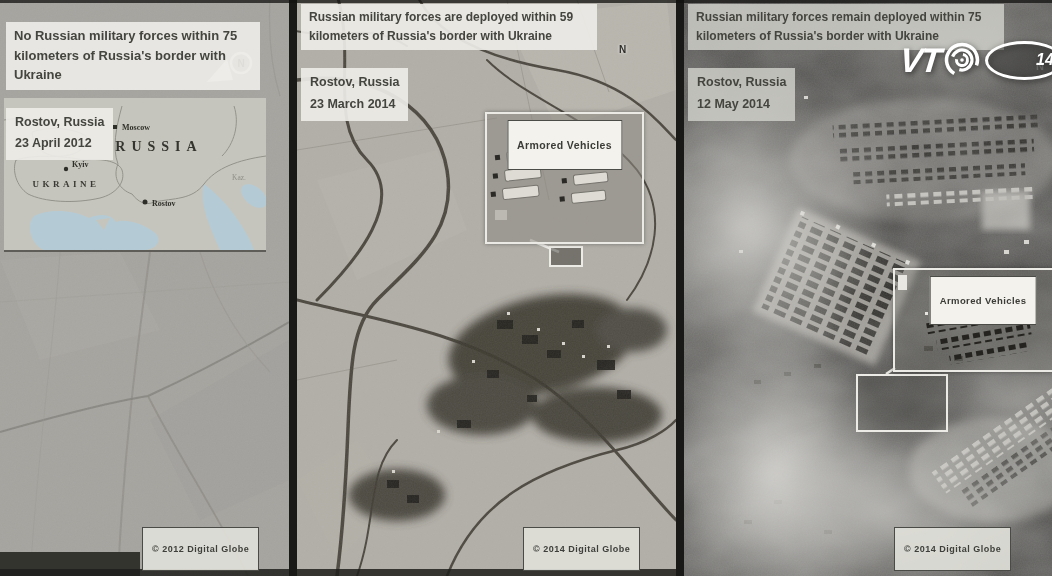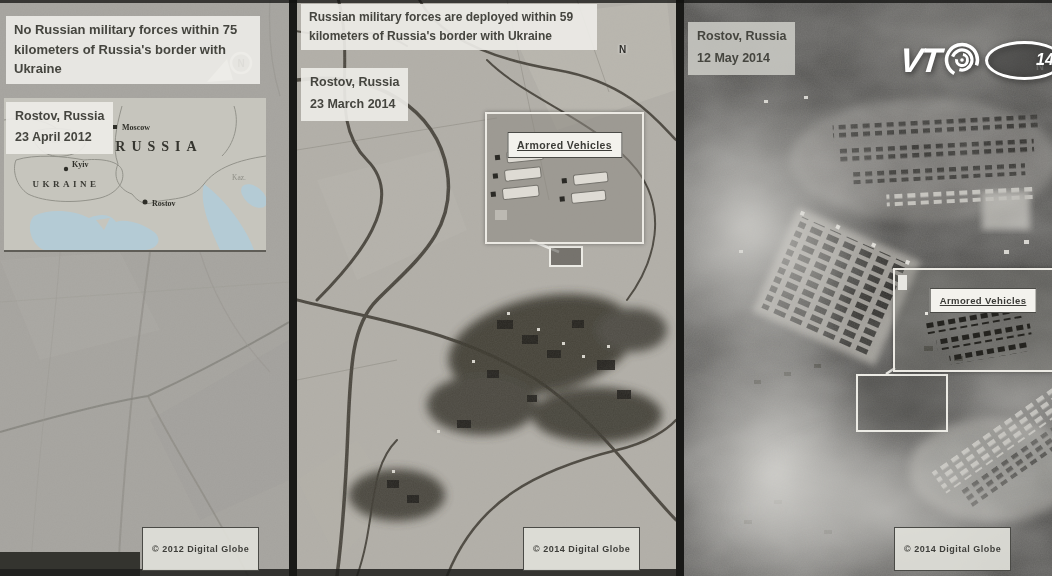--- a/index.html
+++ b/index.html
@@ -14,21 +14,21 @@
   #panel-2014a{left:297px;width:379px;background:#b1aea7;}
   #panel-2014b{left:684px;width:368px;background:#4c4b49;}
   .art{position:absolute;left:0;top:0;filter:blur(.4px);}
   .noise{position:absolute;left:0;top:0;pointer-events:none;}
 
   
   .hdr{position:absolute;z-index:20;}
   .title-box{background:rgba(237,236,231,.92);padding:4px 8px 5px;font-weight:bold;color:#45453f;}
   .locdate-box{display:inline-block;background:rgba(237,236,231,.92);padding:4px 9px 5px;
                font-weight:bold;color:#45453f;font-size:12.5px;line-height:1.75;}
-  #panel-2012 .hdr{left:6px;top:16px;}
+  #panel-2012 .hdr{left:6px;top:22px;}
   #panel-2012 .title-box{width:238px;font-size:13px;line-height:1.5;}
   #panel-2014a .hdr{left:4px;top:4px;}
   #panel-2014a .title-box{width:280px;font-size:12px;line-height:1.55;}
   #panel-2014b .hdr{left:4px;top:4px;}
   #panel-2014b .title-box{width:300px;font-size:12px;line-height:1.55;background:rgba(206,206,200,.85);}
   #panel-2014b .locdate-box{background:rgba(206,206,200,.85);}
 
   
   .map-inset{position:absolute;left:4px;top:98px;width:262px;height:152px;background:#c6c5bd;
              border-bottom:2px solid #5f5d57;z-index:10;}
@@ -37,23 +37,23 @@
   .north-arrow{position:absolute;left:204px;top:48px;z-index:15;}
   .north-mid{position:absolute;left:322px;top:44px;z-index:15;font-size:10px;font-weight:bold;
              color:#2f2e2a;text-shadow:0 0 3px rgba(255,255,255,.9);}
   .north-right{position:absolute;left:352px;top:60px;z-index:15;font-size:11px;font-weight:bold;
              color:rgba(200,200,196,.65);}
 
   
   .veh-inset{position:absolute;border:2.5px solid #eceae4;z-index:18;box-shadow:0 0 4px rgba(0,0,0,.35);}
   #inset-mid{left:188px;top:112px;width:155px;height:128px;background:rgba(140,137,130,.55);}
   #inset-right{left:209px;top:268px;width:163px;height:100px;background:rgba(130,128,122,.28);}
-  .veh-label{position:absolute;top:18px;left:50%;transform:translateX(-50%);white-space:nowrap;
+  .veh-label{position:absolute;top:6px;left:50%;transform:translateX(-50%);white-space:nowrap;
              background:#f3f2ed;border:1.5px solid #4b4b47;color:#3b3b37;font-weight:bold;
-             padding:6px 9px;letter-spacing:.4px;text-decoration:underline;}
+             padding:18px 9px;letter-spacing:.4px;}
   #inset-mid .veh-label{font-size:10.5px;}
   #inset-right .veh-label{font-size:9.5px;left:54%;}
 
   .target-box{position:absolute;border:2.5px solid #ecebe5;z-index:17;}
   #target-mid{left:252px;top:246px;width:30px;height:17px;background:rgba(45,43,38,.45);}
   #target-right{left:172px;top:374px;width:88px;height:54px;background:rgba(70,68,64,.22);}
 
   
   .copyright{position:absolute;bottom:5px;background:rgba(224,223,217,.92);border:1px solid #4a4a46;
              font-size:9px;font-weight:bold;color:#3e3e3a;padding:16px 9px;letter-spacing:.5px;
@@ -341,21 +341,21 @@
     <div class="cloud c4"></div>
     <div class="cloud c1"></div>
     <div class="cloud c2"></div>
     <div class="cloud c3"></div>
     <div class="cloud c5"></div>
     <svg class="noise" width="368" height="576">
       <rect width="368" height="576" filter="url(#grain)" opacity=".25"></rect>
     </svg>
 
     <div class="hdr">
-      <br>
+      <div class="title-box">Russian military forces remain deployed within 75 kilometers of Russia's border with Ukraine</div><br>
       <div class="locdate-box">
         <div>Rostov, Russia</div>
         <div>12 May 2014</div>
       </div>
     </div>
 
     <div class="north-right">N</div>
 
     <div class="logo">
       <span class="logo-vt">VT</span>

